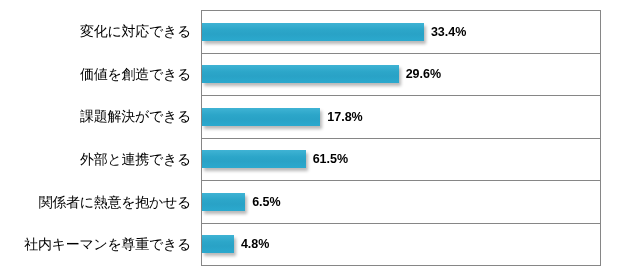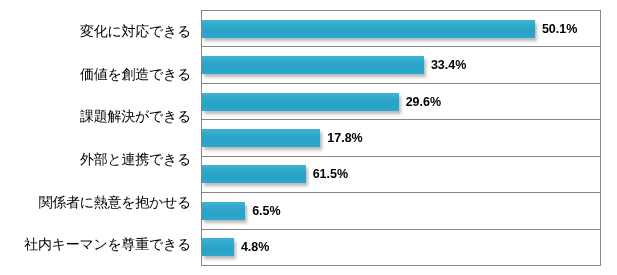--- a/index.html
+++ b/index.html
@@ -113,26 +113,20 @@
     <div class="cat-label">価値を創造できる</div>
     <div class="cat-label">課題解決ができる</div>
     <div class="cat-label">外部と連携できる</div>
     <div class="cat-label">関係者に熱意を抱かせる</div>
     <div class="cat-label">社内キーマンを尊重できる</div>
   </div>
 
   <div class="plot" style="border-color: rgb(134, 134, 134);">
     <div class="rows">
 
-      <div class="row" style="border-color: rgb(134, 134, 134);">
-        <div class="bar-wrap">
-          <div class="bar" style="width: 83.639%;"></div>
-          <div class="bar-value">50.1%</div>
-        </div>
-      </div>
 
       <div class="row" style="border-color: rgb(134, 134, 134);">
         <div class="bar-wrap">
           <div class="bar" style="width: 55.76%;"></div>
           <div class="bar-value">33.4%</div>
         </div>
       </div>
 
       <div class="row" style="border-color: rgb(134, 134, 134);">
         <div class="bar-wrap">

